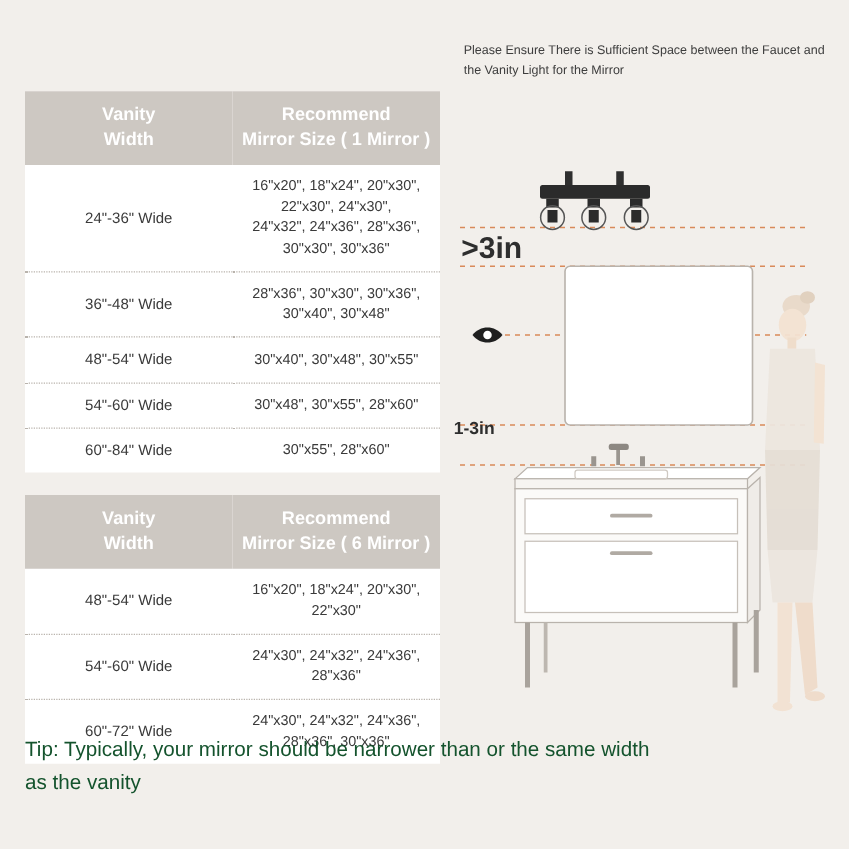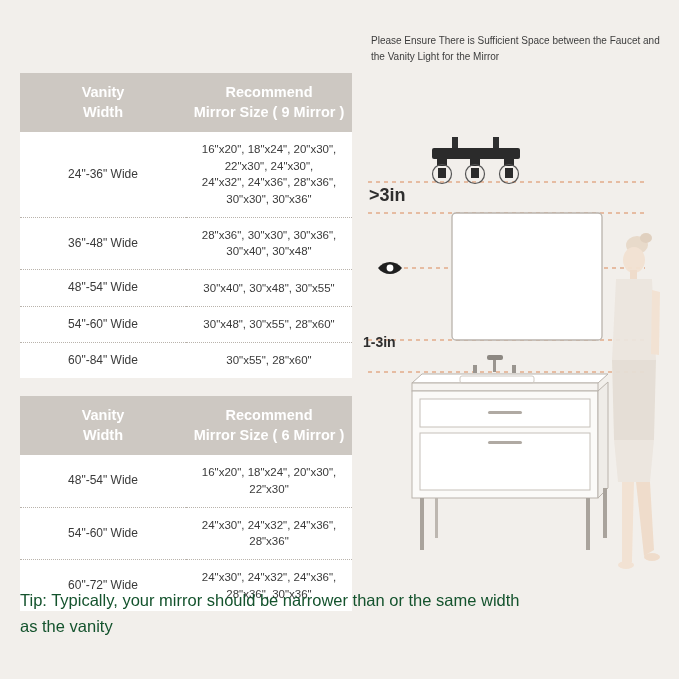--- a/index.html
+++ b/index.html
@@ -83,21 +83,21 @@
   }
 
   .dim-label {
     position: absolute;
     font-weight: bold;
     color: #2e2e2e;
   }
   .dim-gt3 {
     left: 369px;
     top: 185px;
-    font-size: 18px;
+    font-size: 24px;
   }
   .dim-13 {
     left: 363px;
     top: 334px;
     font-size: 14px;
   }
 
   
   .tip {
     position: absolute;
@@ -130,21 +130,21 @@
 
     <table class="spec">
       <thead>
         <tr>
           <th>
             <span class="sub">Vanity</span>
             <span class="sub">Width</span>
           </th>
           <th>
             <span class="sub">Recommend</span>
-            <span class="sub">Mirror Size ( 9 Mirror )</span>
+            <span class="sub">Mirror Size ( 1 Mirror )</span>
           </th>
         </tr>
       </thead>
       <tbody>
         <tr>
           <td class="w">24"-36" Wide</td>
           <td class="sizes" style="white-space:pre-line;">16"x20", 18"x24", 20"x30", 22"x30", 24"x30",
 24"x32", 24"x36", 28"x36", 30"x30", 30"x36"</td>
         </tr>
         <tr>

